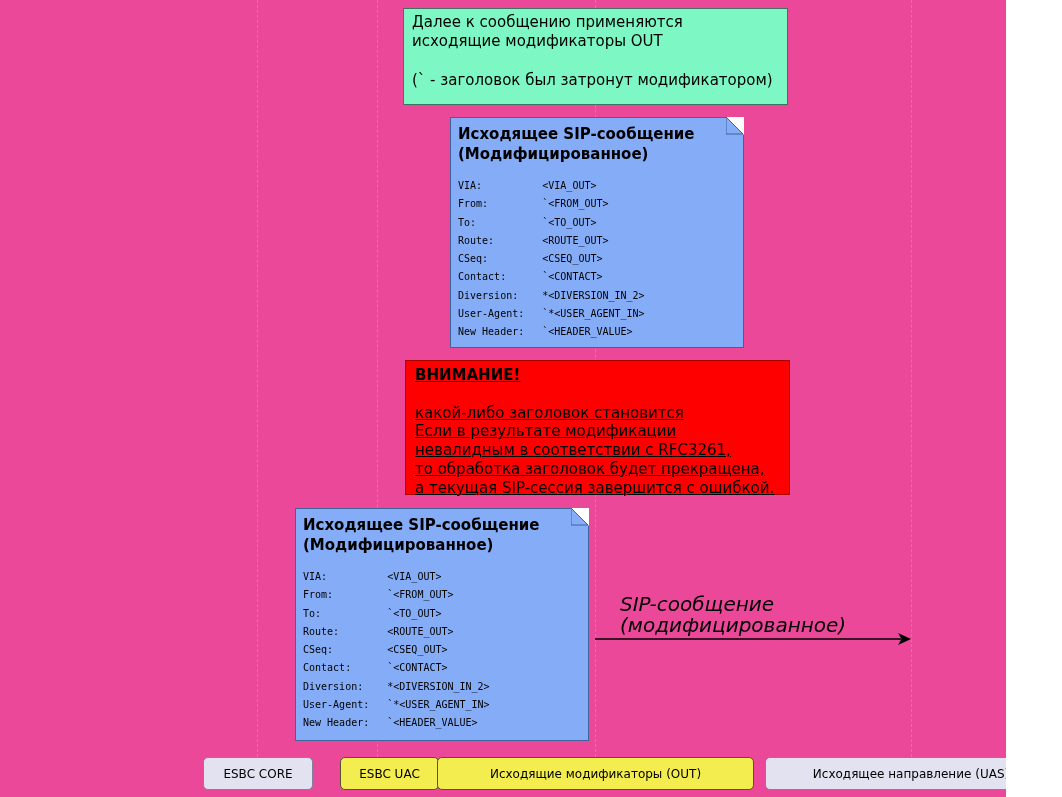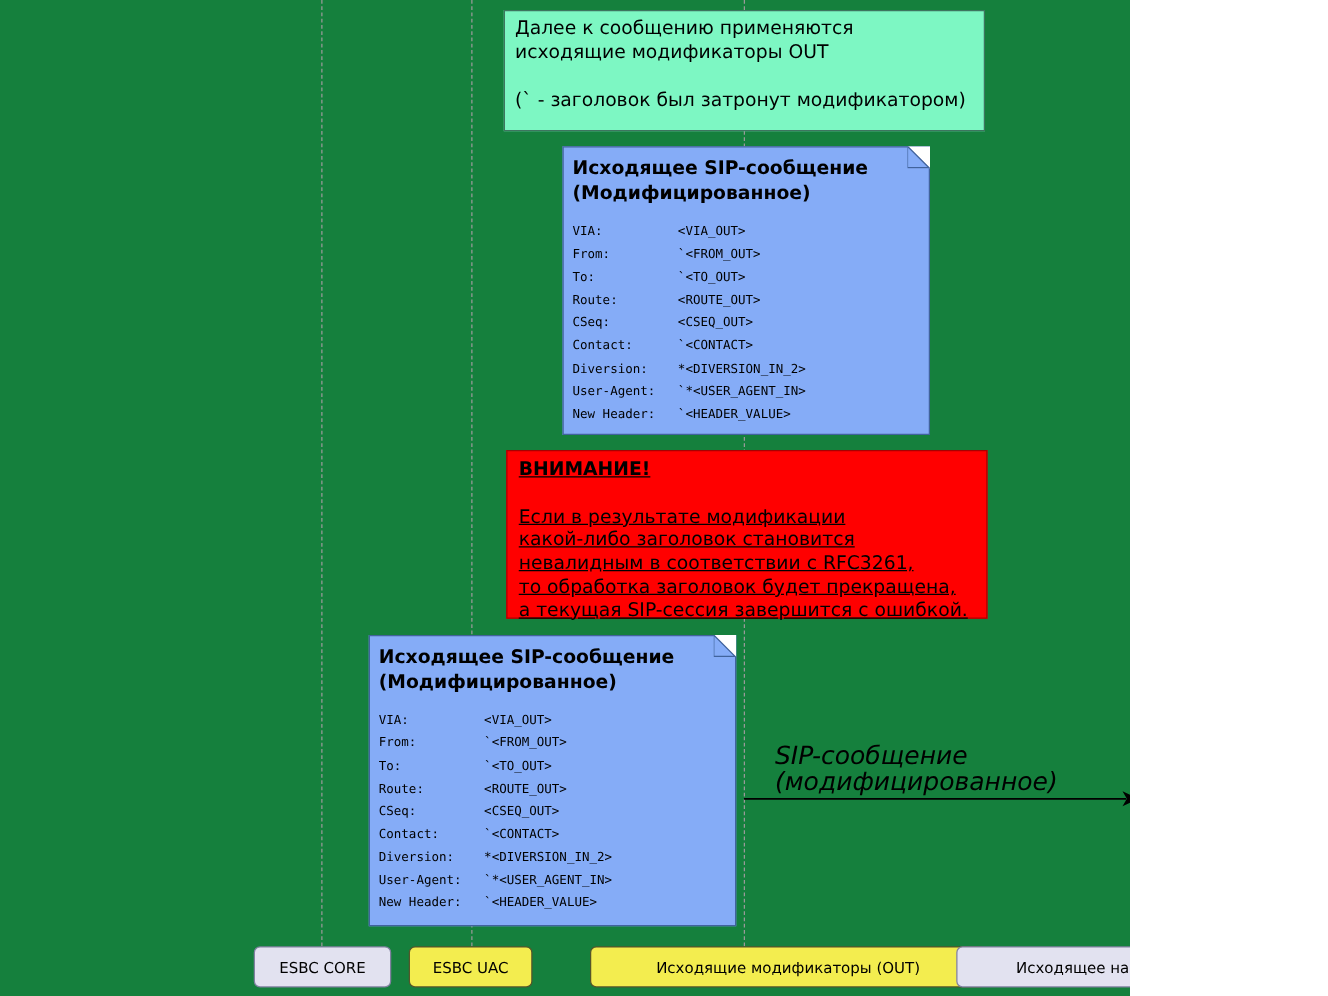--- a/index.html
+++ b/index.html
@@ -1,16 +1,16 @@
 <!DOCTYPE html>
 <html><head>
 <meta charset="utf-8">
 <style>
   html,body{margin:0;padding:0;background:#ffffff;}
-  #stage{position:relative;width:904px;height:797px;background:#15803d;overflow:hidden;
+  #stage{position:relative;width:1006px;height:797px;background:#ec4899;overflow:hidden;
          font-family:"DejaVu Sans", sans-serif;color:#000;}
   .lifeline{position:absolute;top:0;height:757px;width:0;border-left:1px dashed #999999;}
   .note{position:absolute;box-sizing:border-box;border:1px solid #333;}
   .note-plain{padding:4px 8px;font-size:15px;line-height:19.2px;}
   .nline{height:19.2px;white-space:pre;}
   .sip-note{width:294px;padding:6px 7px;}
   .sip-title{font-weight:bold;font-size:15px;line-height:20px;white-space:pre;}
   .sip-gap{height:13px;}
   .mono-line{font-family:"DejaVu Sans Mono", monospace;font-size:10px;line-height:18.3px;
              height:18.3px;white-space:pre;}
@@ -58,22 +58,22 @@
     <div class="mono-line">CSeq:         &lt;CSEQ_OUT&gt;</div>
     <div class="mono-line">Contact:      `&lt;CONTACT&gt;</div>
     <div class="mono-line">Diversion:    *&lt;DIVERSION_IN_2&gt;</div>
     <div class="mono-line">User-Agent:   `*&lt;USER_AGENT_IN&gt;</div>
     <div class="mono-line">New Header:   `&lt;HEADER_VALUE&gt;</div>
   </div>
 
   <div class="note warning" style="left: 405px; top: 360px; width: 385px; height: 135px; background: rgb(255, 0, 0); border-color: rgb(168, 0, 0); text-decoration: underline;">
     <div class="warn-title">ВНИМАНИЕ!</div>
     <div class="warn-blank"></div>
+    <div class="warn-line">какой-либо заголовок становится</div>
     <div class="warn-line">Если в результате модификации</div>
-    <div class="warn-line">какой-либо заголовок становится</div>
     <div class="warn-line">невалидным в соответствии с RFC3261,</div>
     <div class="warn-line">то обработка заголовок будет прекращена,</div>
     <div class="warn-line">а текущая SIP-сессия завершится с ошибкой.</div>
   </div>
 
   <div class="note sip-note" style="left: 295px; top: 508px; height: 233px; background: rgb(133, 172, 247); border-color: rgb(65, 99, 156);">
     <svg class="fold" viewBox="0 0 18 18">
       <polygon points="0,0 18,0 18,18" fill="#ffffff"></polygon>
       <polygon points="0,0 17,17 0,17" stroke-width="1" style="fill: rgb(133, 172, 247); stroke: rgb(65, 99, 156);"></polygon>
     </svg>
@@ -96,23 +96,23 @@
     <div>(модифицированное)</div>
   </div>
   <svg class="msg-arrow" width="317" height="18" viewBox="0 0 317 18">
     <line x1="0" y1="9" x2="306" y2="9" stroke="#000000" stroke-width="1.4"></line>
     <polygon points="303,3 316,9 303,15 306.5,9" fill="#000000"></polygon>
   </svg>
 
   <div class="participant" style="left: 203px; width: 110px; background: rgb(226, 226, 240); border-color: rgb(128, 128, 160);">
     <span>ESBC CORE</span>
   </div>
-  <div class="participant" style="left: 327px; width: 99px; background: rgb(243, 237, 79); border-color: rgb(85, 85, 42);">
+  <div class="participant" style="left: 340px; width: 99px; background: rgb(243, 237, 79); border-color: rgb(85, 85, 42);">
     <span>ESBC UAC</span>
   </div>
-  <div class="participant" style="left: 437px; width: 317px; background: rgb(243, 237, 79); border-color: rgb(85, 85, 42); margin-left: 35px;">
+  <div class="participant" style="left: 437px; width: 317px; background: rgb(243, 237, 79); border-color: rgb(85, 85, 42);">
     <span>Исходящие модификаторы (OUT)</span>
   </div>
   <div class="participant" style="left: 765px; width: 292px; background: rgb(226, 226, 240); border-color: rgb(128, 128, 160);">
     <span>Исходящее направление (UAS)</span>
   </div>
 
 </div>
 
 </body></html>

